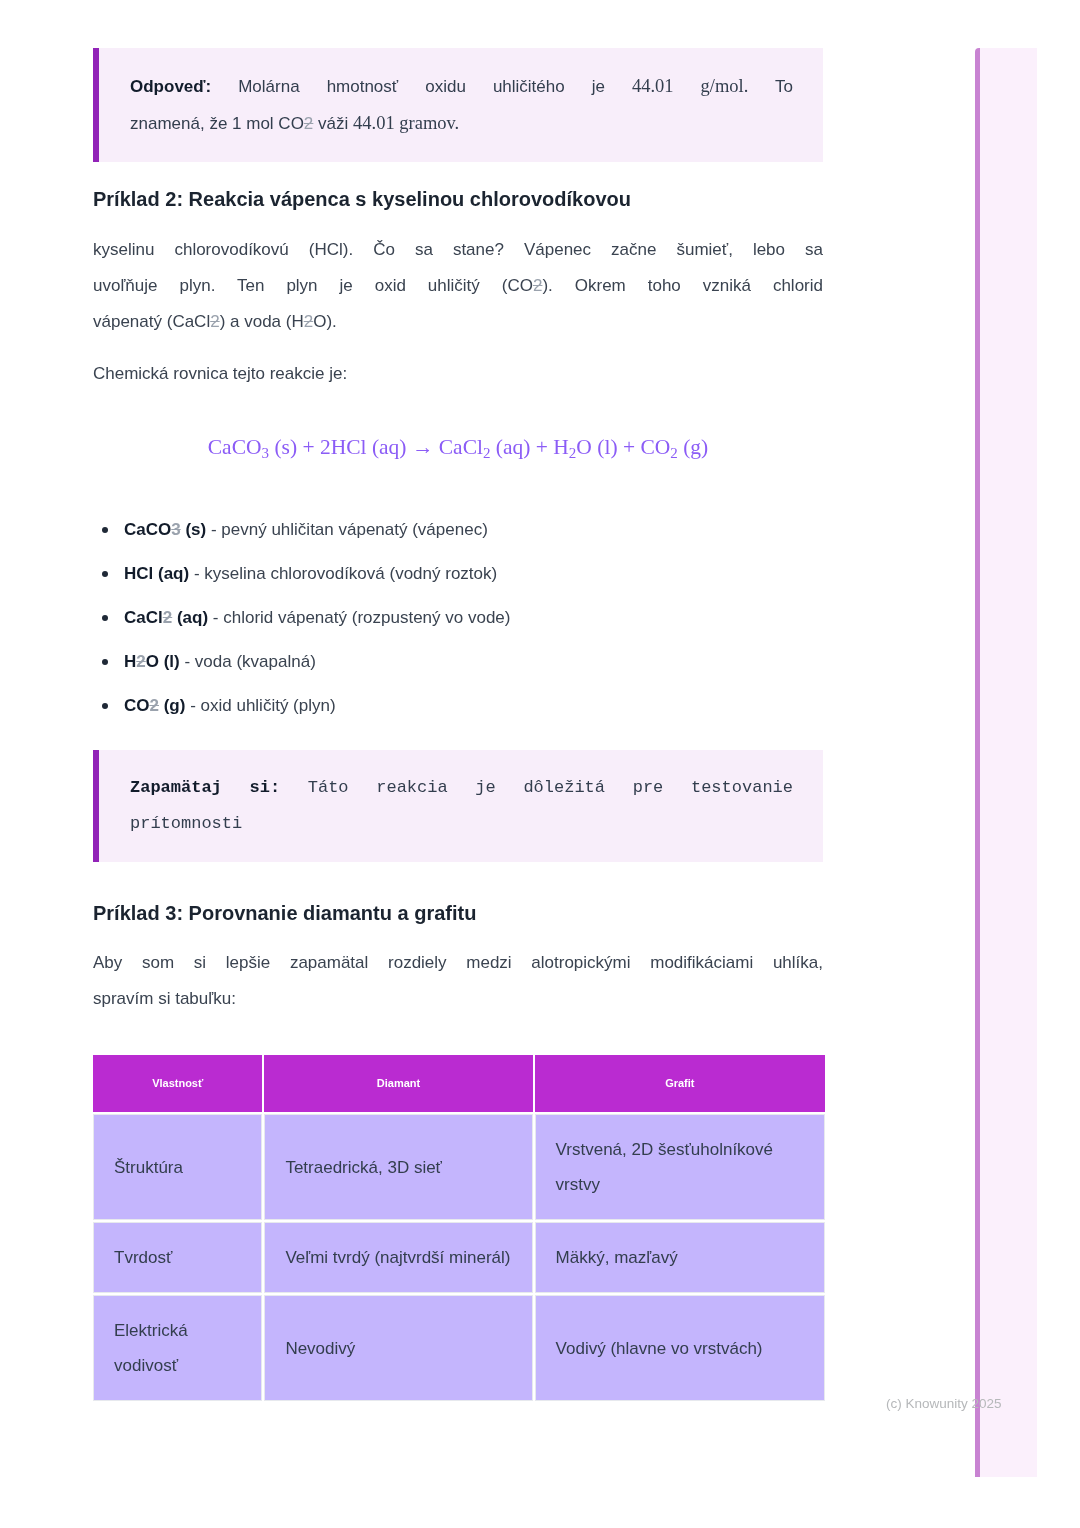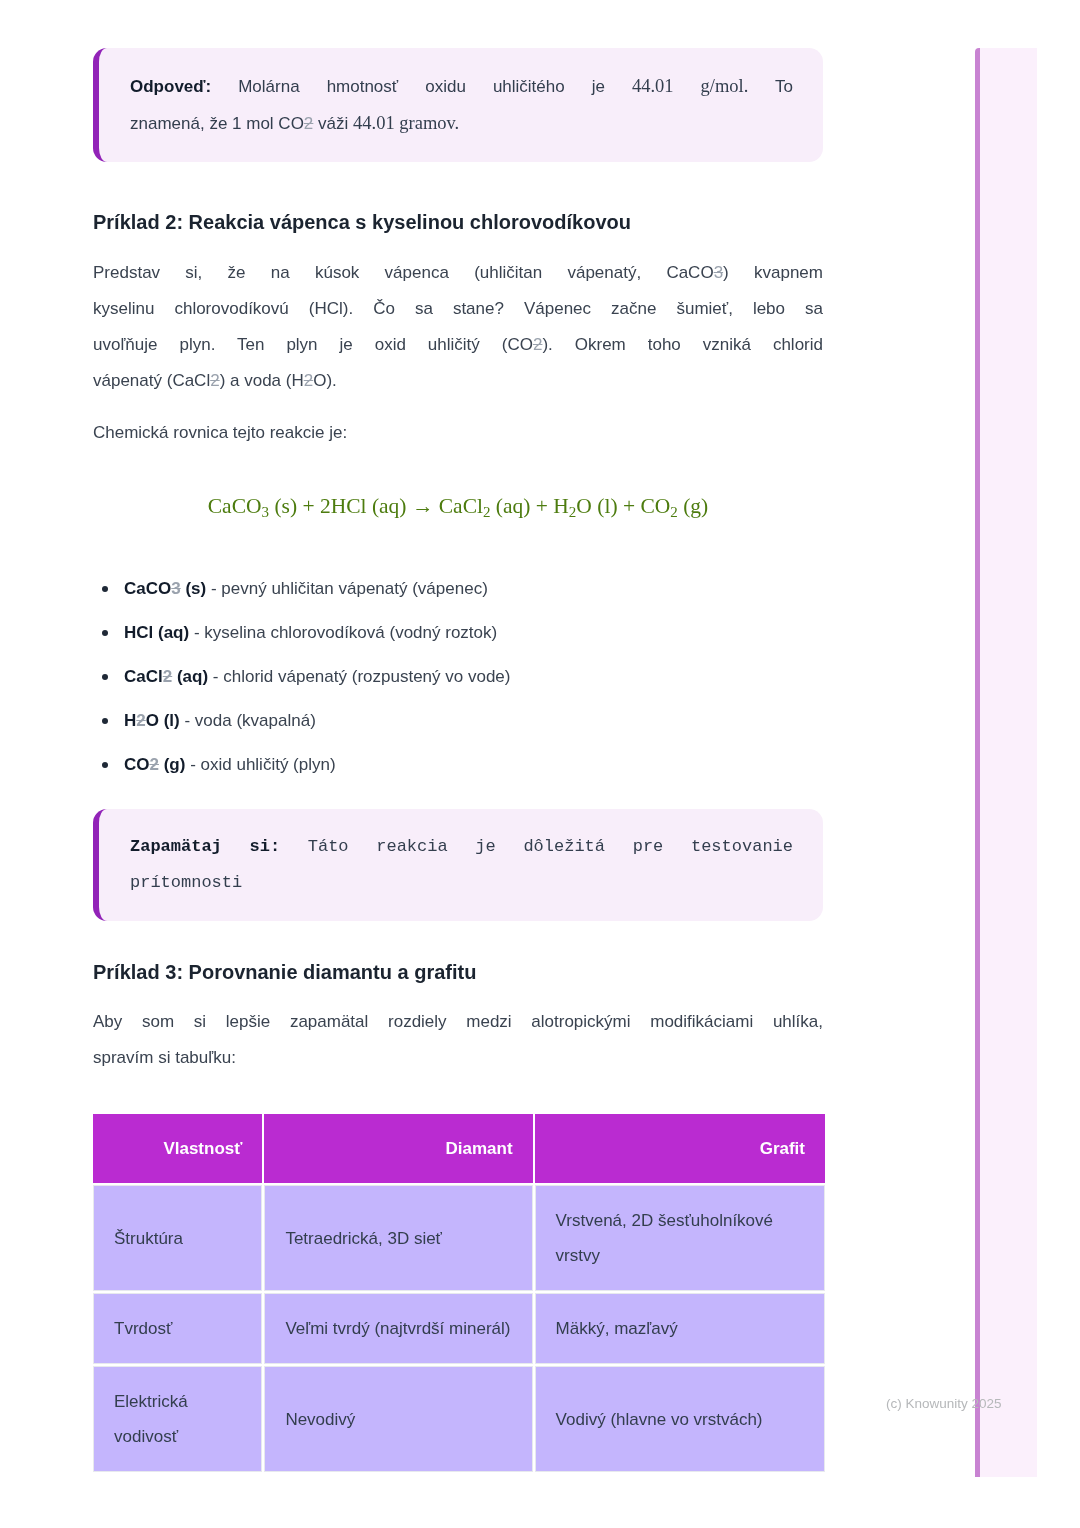--- a/index.html
+++ b/index.html
@@ -9,46 +9,46 @@
     font-family:"Liberation Sans","DejaVu Sans",sans-serif;
     color:#3a4350;
   }
   .content{
     position:absolute;left:93px;top:0;width:730px;
   }
   
   .callout{
     background:#f8eefa;
     border-left:6px solid #9223b8;
-    border-radius:14px;
+    border-radius:0;
     padding:20px 30px 20px 31px;
     font-size:17px;line-height:36px;color:#333e4e;
     box-sizing:border-box;
   }
   .callout-top{margin-top:48px;}
   .callout-mid{margin-top:26px;font-family:Liberation Mono, monospace;}
   
   .jline{text-align:justify;text-align-last:justify;}
   .jline-last{text-align:left;text-align-last:left;}
   
   h2{
     font-size:20px;line-height:27px;font-weight:700;color:#1b2430;
     margin:0;
   }
-  .h-ex2{margin-top:47px;}
+  .h-ex2{margin-top:24px;}
   .h-ex3{margin-top:38px;}
   .para{font-size:17px;line-height:36px;color:#3a4350;margin:0;}
   .para-ex2{margin-top:19px;}
   .para-chem{margin-top:16px;}
   .para-ex3{margin-top:18px;}
   
   .equation{
     margin-top:36px;
     font-family:"Liberation Serif","DejaVu Serif",serif;
-    font-size:21.5px;line-height:38px;color:#4d7c0f;
+    font-size:21.5px;line-height:38px;color:#8b5cf6;
     text-align:center;white-space:nowrap;
   }
   .seg-sub{font-size:15px;vertical-align:-4px;}
   
   ul.formula-list{list-style:none;margin:40px 0 0;padding:0;}
   ul.formula-list li{
     position:relative;padding-left:31px;margin-bottom:8px;
     font-size:17px;line-height:36px;color:#3a4350;
   }
   ul.formula-list li::before{
@@ -59,22 +59,22 @@
   .seg-b{font-weight:700;color:#121c2b;}
   .seg-strike{color:#9aa2ad;text-decoration:line-through;}
   .seg-bstrike{font-weight:700;color:#9aa2ad;text-decoration:line-through;}
   .seg-serif{font-family:"Liberation Serif","DejaVu Serif",serif;font-size:18.5px;}
   
   table.cmp{
     border-collapse:separate;border-spacing:2px;
     margin:36px 0 0 -2px;width:736px;table-layout:fixed;
   }
   table.cmp th{
-    background:#ba2bd1;color:#ffffff;font-weight:700;font-size:17px;
-    text-align:right;padding:21px 20px;line-height:27px;
+    background:#ba2bd1;color:#ffffff;font-weight:700;font-size:11px;
+    text-align:center;padding:15px 20px;line-height:27px;
   }
   table.cmp col.c1{width:168px;}
   table.cmp col.c2{width:266px;}
   table.cmp col.c3{width:288px;}
   table.cmp td{
     background:#c4b5fd;border:1px solid #e7e9ee;
     font-size:17px;line-height:35px;color:#333e4e;
     padding:17px 20px;vertical-align:middle;
   }
   
@@ -95,21 +95,20 @@
 <div class="content">
 
   <div class="callout callout-top">
     <div class="jline"><span class="seg-b">Odpoveď:</span><span> Molárna hmotnosť oxidu uhličitého je </span><span class="seg-serif">44.01 g/mol.</span><span> To</span></div>
     <div class="jline-last"><span>znamená, že 1 mol CO</span><span class="seg-strike">2</span><span> váži </span><span class="seg-serif">44.01 gramov.</span></div>
   </div>
 
   <h2 class="h-ex2">Príklad 2: Reakcia vápenca s kyselinou chlorovodíkovou</h2>
 
   <div class="para para-ex2">
-    <div class="jline"><span>Predstav si, že na kúsok vápenca (uhličitan vápenatý, CaCO</span><span class="seg-strike">3</span><span>) kvapnem</span></div>
     <div class="jline"><span>kyselinu chlorovodíkovú (HCl). Čo sa stane? Vápenec začne šumieť, lebo sa</span></div>
     <div class="jline"><span>uvoľňuje plyn. Ten plyn je oxid uhličitý (CO</span><span class="seg-strike">2</span><span>). Okrem toho vzniká chlorid</span></div>
     <div class="jline-last"><span>vápenatý (CaCl</span><span class="seg-strike">2</span><span>) a voda (H</span><span class="seg-strike">2</span><span>O).</span></div>
   </div>
 
   <p class="para para-chem">Chemická rovnica tejto reakcie je:</p>
 
   <div class="equation"><span>CaCO</span><span class="seg-sub">3</span><span> (s) + 2HCl (aq) → CaCl</span><span class="seg-sub">2</span><span> (aq) + H</span><span class="seg-sub">2</span><span>O (l) + CO</span><span class="seg-sub">2</span><span> (g)</span></div>
 
   <ul class="formula-list">

